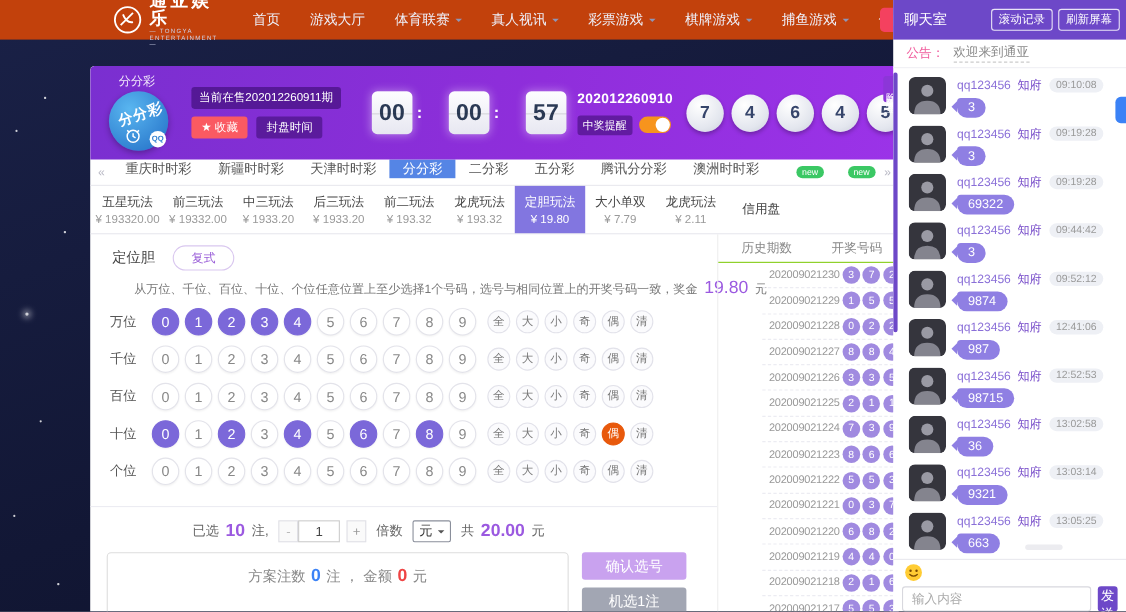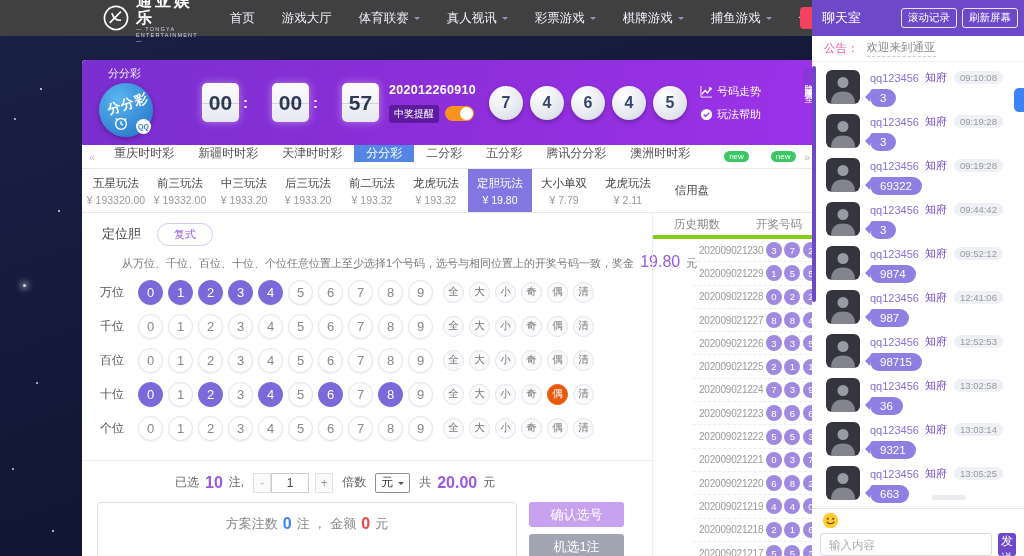--- a/index.html
+++ b/index.html
@@ -5,21 +5,21 @@
   * { box-sizing: border-box; margin: 0; padding: 0; }
   html,body { width:1024px; height:556px; overflow:hidden;
     font-family:"Liberation Sans","DejaVu Sans",sans-serif;
     background:linear-gradient(160deg,#1a2147 0%,#121735 55%,#0d1128 100%); position:relative; }
 
   .star { position:absolute; background:#fff; border-radius:50%; opacity:.8; }
   .star.big { box-shadow:0 0 6px 2px rgba(255,255,255,.7); }
 
   
   #navbar { position:absolute; left:0; top:0; width:812px; height:36px;
-    background:#404040; display:flex; align-items:center; color:#fff; z-index:3; }
+    background:#c2410c; display:flex; align-items:center; color:#fff; z-index:3; }
   .brand { display:flex; align-items:center; margin-left:102px; cursor:pointer; }
   .brand-icon svg { width:28px; height:28px; display:block; }
   .brand-text { display:flex; flex-direction:column; margin-left:6px; }
   .brand-title { font-size:16px; font-weight:bold; letter-spacing:3px; line-height:17px; }
   .brand-sub { font-size:5.5px; letter-spacing:1.2px; color:#cfd3e8; }
   #nav-menu { display:flex; align-items:center; margin-left:32px; }
   .nav-item { font-size:12.5px; color:#eef0fa; margin-right:27px; display:flex; align-items:center; cursor:pointer; white-space:nowrap; }
   .caret { width:0; height:0; border:3.5px solid transparent; border-top-color:#8f96b8; margin-left:5px; transform:translateY(2px); }
   .nav-user { margin-left:auto; display:flex; align-items:center; font-size:12.5px; margin-right:26px; cursor:pointer; }
   .user-icon svg { width:13px; height:13px; margin-right:5px; display:block; }
@@ -126,21 +126,21 @@
     display:flex; justify-content:center; padding-top:12px; }
   .t13 { font-size:13px; color:#888; margin:0 2px; white-space:nowrap; }
   .action-col { display:flex; flex-direction:column; margin-left:12px; }
   .action-col button { width:95px; height:25px; border:none; border-radius:3px; color:#fff;
     font-size:13px; cursor:pointer; font-family:inherit; }
   .btn-confirm { background:#c9a2ef; }
   .btn-random { background:#a2a6b3; margin-top:7px; }
 
   
   .hist-col { width:165px; border-left:1px solid #eee; }
-  .hist-head { display:flex; height:26px; align-items:center; border-bottom:4px solid #84cc16; font-size:11.5px; color:#888; }
+  .hist-head { display:flex; height:26px; align-items:center; border-bottom:1px solid #84cc16; font-size:11.5px; color:#888; }
   .hist-head span:first-child { flex:0 0 88px; text-align:center; }
   .hist-head span:last-child { flex:1; text-align:center; }
   .hist-row { display:flex; align-items:center; height:23.3px; border-bottom:1px dashed #ececf2; padding-left:6px;margin-left:40px; }
   .hist-period { width:70px; font-size:10px; color:#999; letter-spacing:-.2px; }
   .hist-balls { display:flex; }
   .hist-ball { width:16px; height:16px; border-radius:50%; background:#a08ae0; color:#fff; font-size:9.5px;
     display:flex; align-items:center; justify-content:center; margin-left:2.5px; }
 
   
   #chat-panel { position:absolute; left:812px; top:0; width:212px; height:556px; background:#fff;
@@ -232,20 +232,27 @@
     <span class="lh-title">分分彩</span>
     <div class="lh-logo">
       <span class="logo-txt">分分彩</span>
       <svg class="clock" viewBox="0 0 20 20" fill="none" stroke="#ffffff" stroke-width="1.5">
           <circle cx="10" cy="11" r="6"></circle>
           <path d="M10 8 v3 l2.5 1.5"></path>
           <path d="M4 5 l2.5 2 M16 5 l-2.5 2"></path>
         </svg>
       <span class="logo-qq">QQ</span>
     </div>
+    <div class="sale-col">
+      <div class="sale-pill">当前在售202012260911期</div>
+      <div class="sale-row">
+        <div class="fav-btn">★ 收藏</div>
+        <div class="close-pill">封盘时间</div>
+      </div>
+    </div>
     <div class="clock">
       <div class="flip">00</div>
       <span class="colon">:</span>
       <div class="flip">00</div>
       <span class="colon">:</span>
       <div class="flip">57</div>
     </div>
     <div class="period-col">
       <div class="period">202012260910</div>
       <div class="rem-row">

